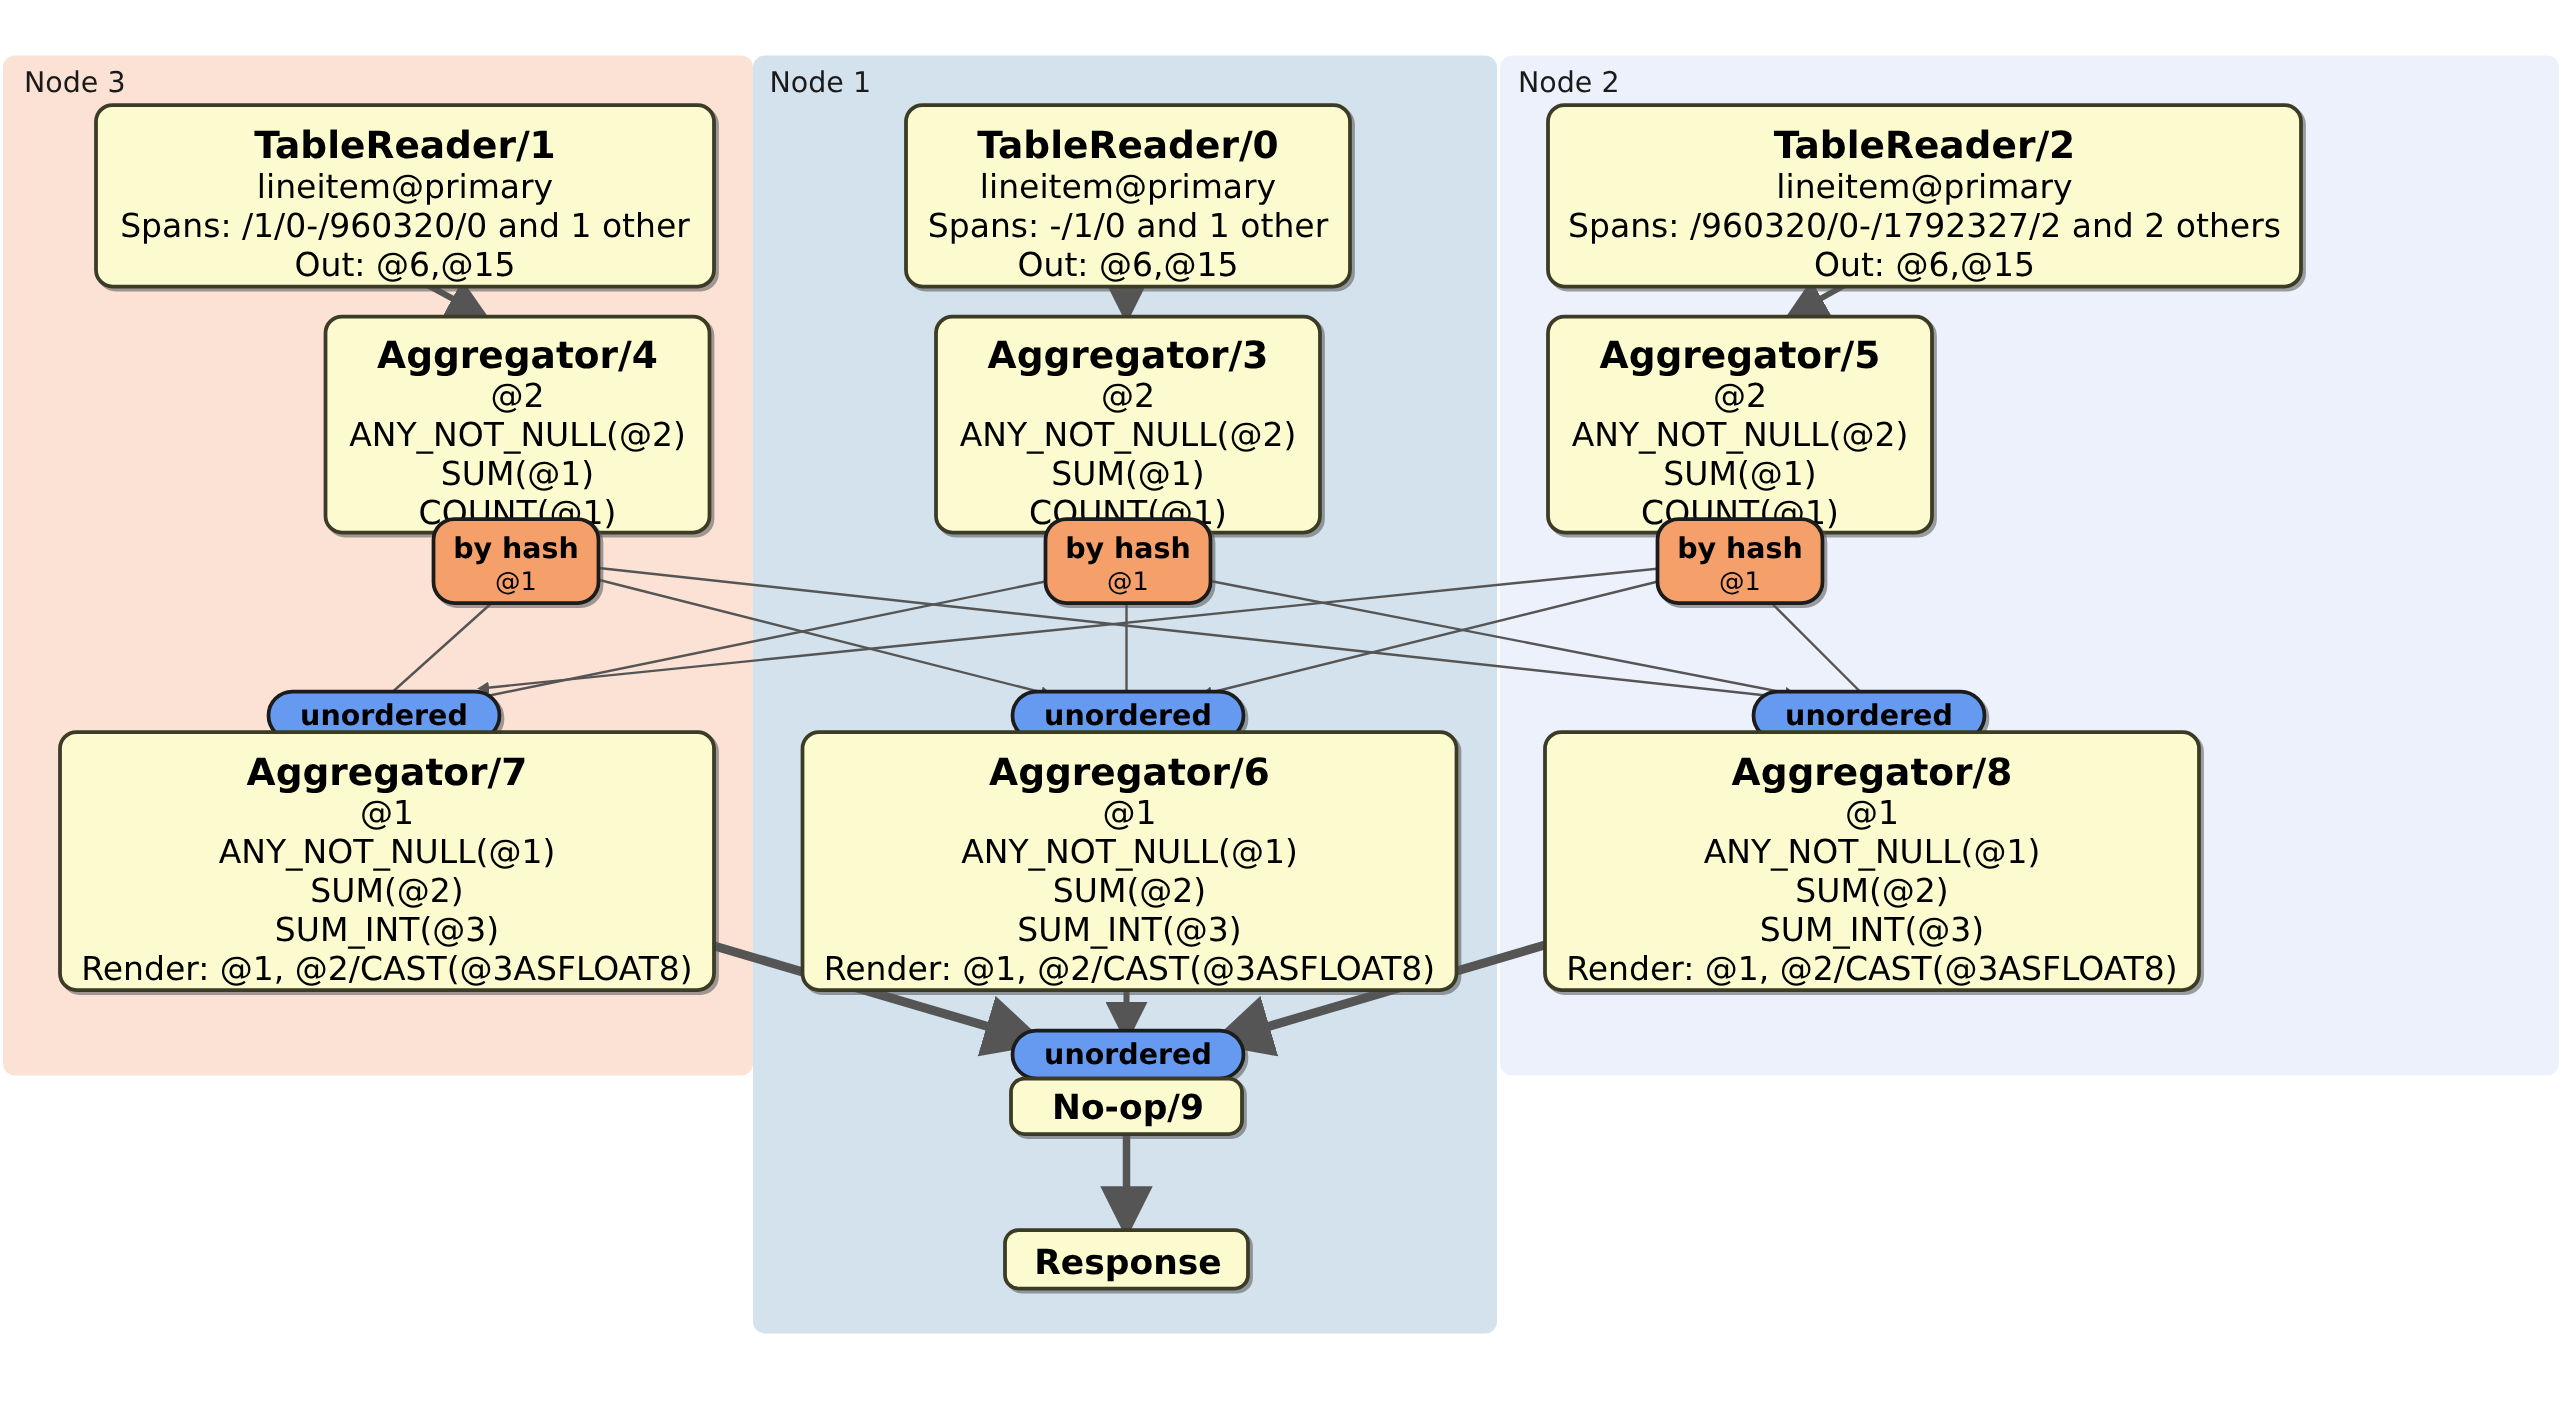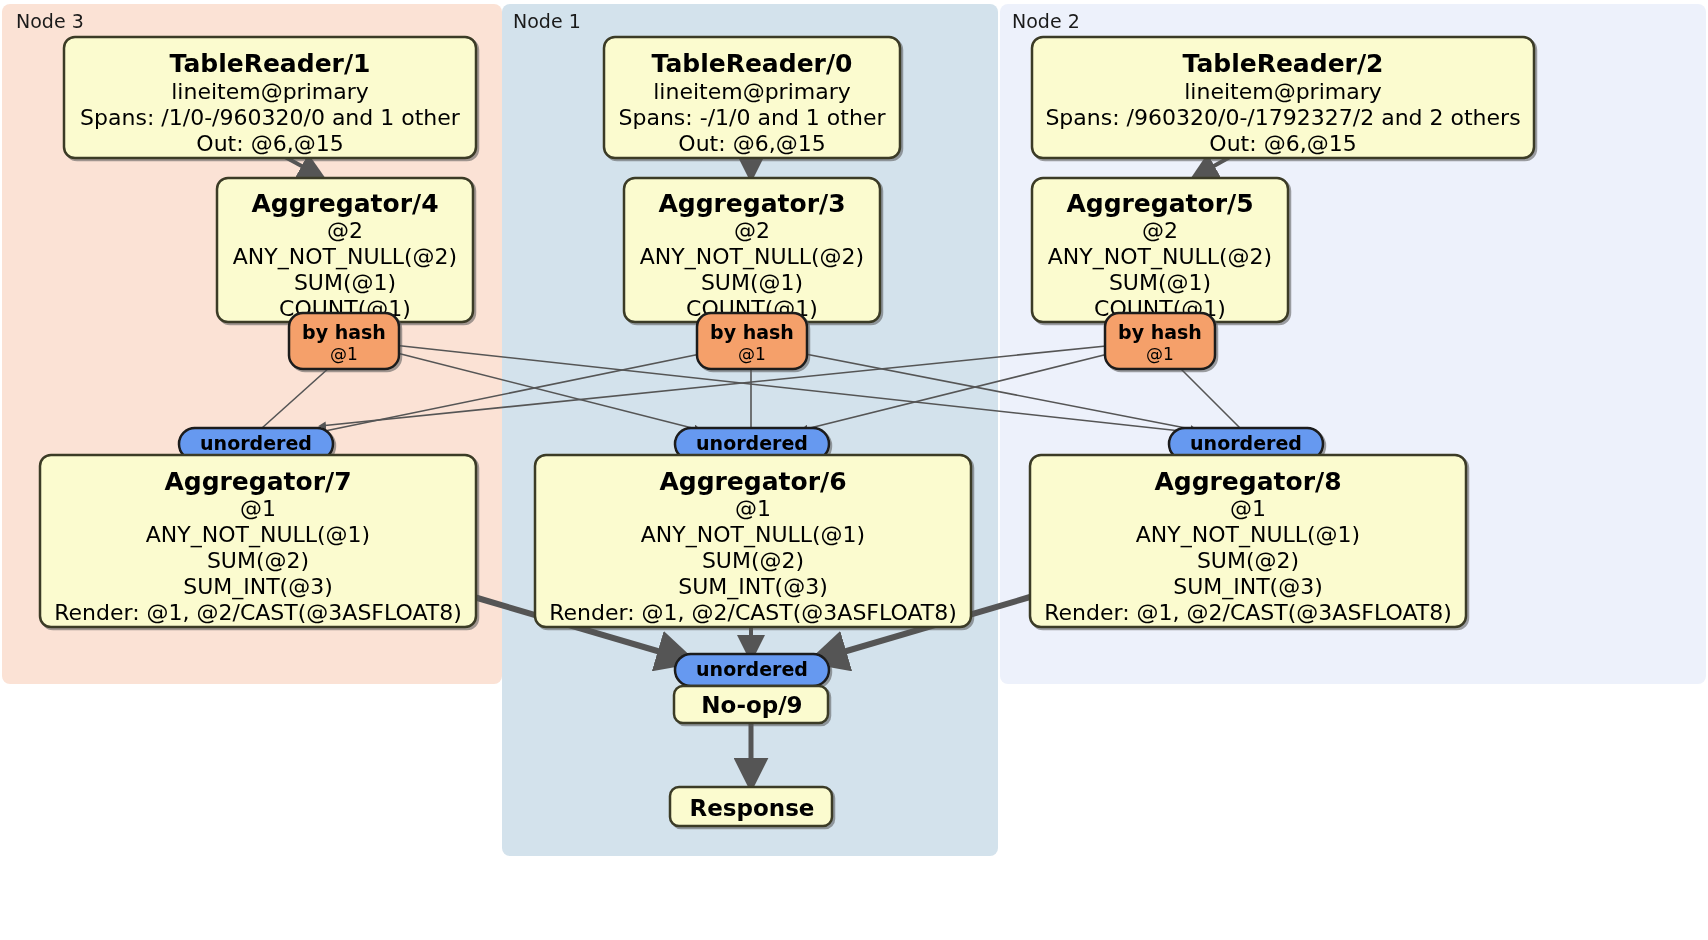--- a/index.html
+++ b/index.html
@@ -10,20 +10,21 @@
   body {
     width: 1708px;
     height: 940px;
     font-family: "DejaVu Sans", sans-serif;
     overflow: hidden;
   }
   #stage {
     position: relative;
     width: 1708px;
     height: 880px;
+    margin-top: 33px;
   }
   svg#diagram {
     position: absolute;
     top: 0;
     left: 0;
     width: 1708px;
     height: 940px;
     display: block;
   }
   .node-region-label {

